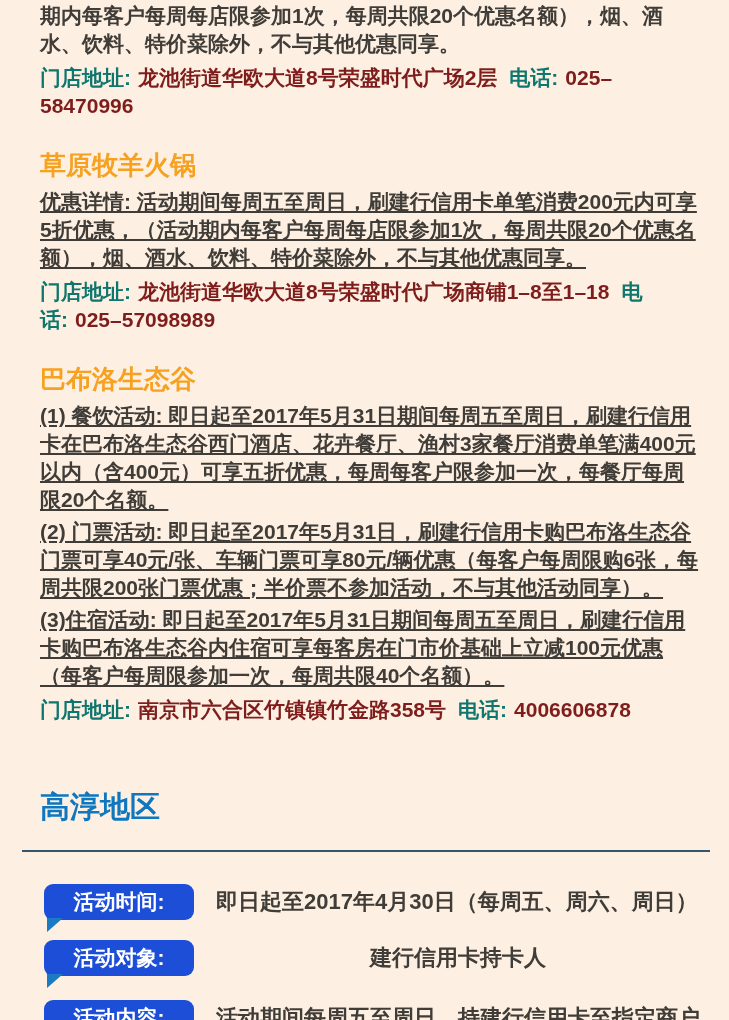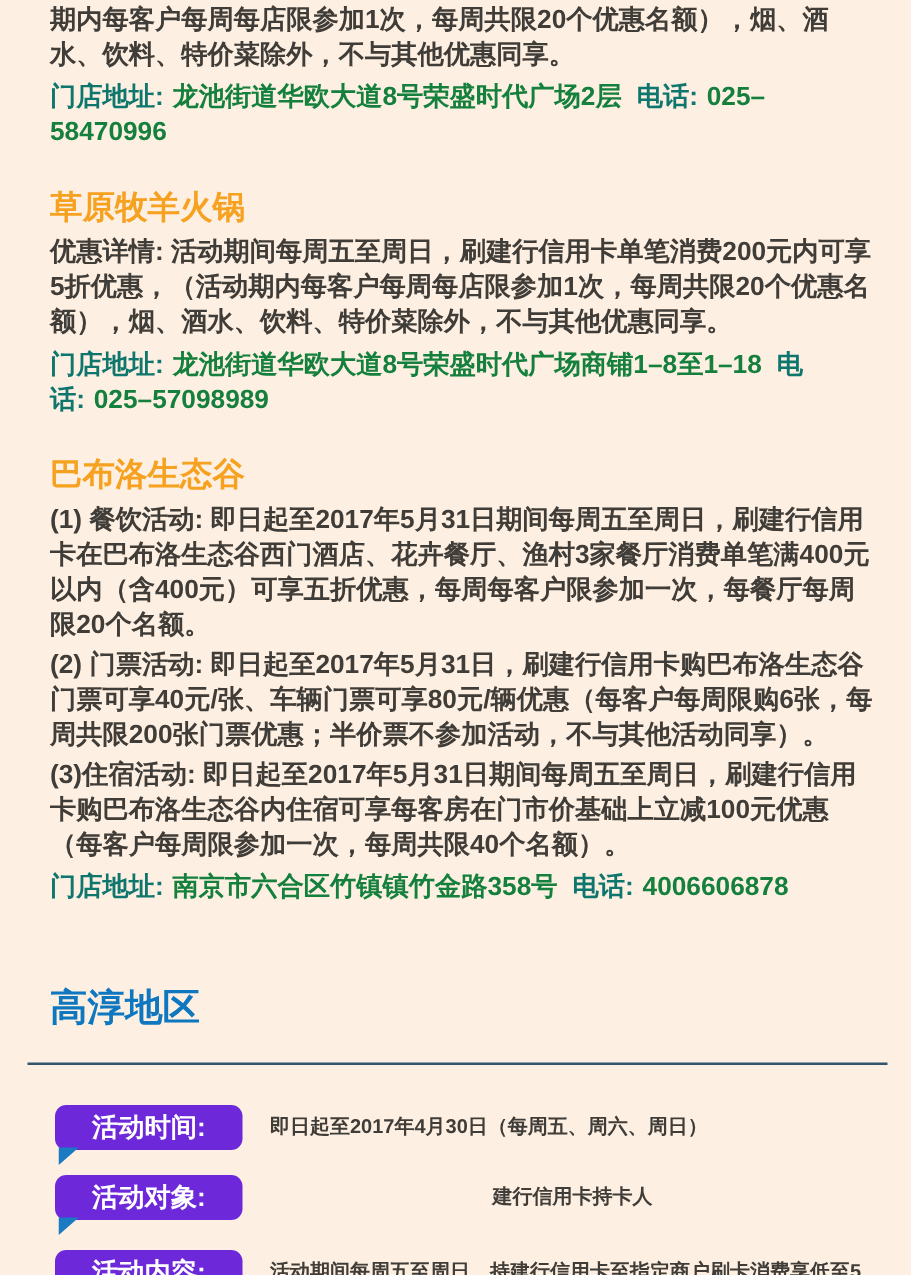--- a/index.html
+++ b/index.html
@@ -17,32 +17,32 @@
   }
   
   .body-text {
     margin: 0;
     font-size: 21px;
     line-height: 28px;
     font-weight: 600;
     overflow-wrap: break-word;
   }
   .intro { padding-top: 2px; }
-  .para { margin-top: 6px; }
+  .para { margin-top: 6px; text-decoration: underline; }
   .para + .para { margin-top: 4px; }
   
   .addr {
     margin: 6px 0 0 0;
     font-size: 21px;
     line-height: 28px;
     font-weight: 600;
   }
   .addr-label { color: #0f766e; font-weight: bold; margin-right: 7px; }
   .addr-label.phone { margin-left: 12px; }
-  .addr-value { color: #15803d; }
+  .addr-value { color: #7f1d1d; }
   
   .merchant-title {
     margin: 12px 0 0 0;
     font-size: 26px;
     line-height: 34px;
     font-weight: bold;
     color: #f6a120;
   }
   .merchant-title + .para { margin-top: 6px; }
   .addr + .merchant-title { margin-top: 28px; }
@@ -63,41 +63,41 @@
   
   .info-row { display: flex; align-items: flex-start; }
   .info-row.r1 { margin-top: 32px; }
   .info-row.r2 { margin-top: 20px; text-align: center; }
   .info-row.r3 { margin-top: 24px; }
   .bubble {
     position: relative;
     flex: 0 0 150px;
     margin-left: 4px;
     height: 36px;
-    background: #6d28d9;
+    background: #1d4ed8;
     border-radius: 9px;
     display: flex;
     align-items: center;
     justify-content: center;
     color: #ffffff;
     font-size: 21px;
     font-weight: bold;
   }
   .bubble::after {
     content: '';
     position: absolute;
     left: 3px; bottom: -12px;
     width: 0; height: 0;
     border-top: 14px solid #1a7ac2;
     border-right: 16px solid transparent;
   }
   .row-content {
     margin-left: 22px;
     flex: 1;
-    font-size: 16px;
+    font-size: 22px;
     line-height: 36px;
     font-weight: 600;
     color: #403c38;
     overflow-wrap: break-word;
   }
   .info-row.r3 .row-content { line-height: 35px; }
 </style>
 </head>
 <body>
 

